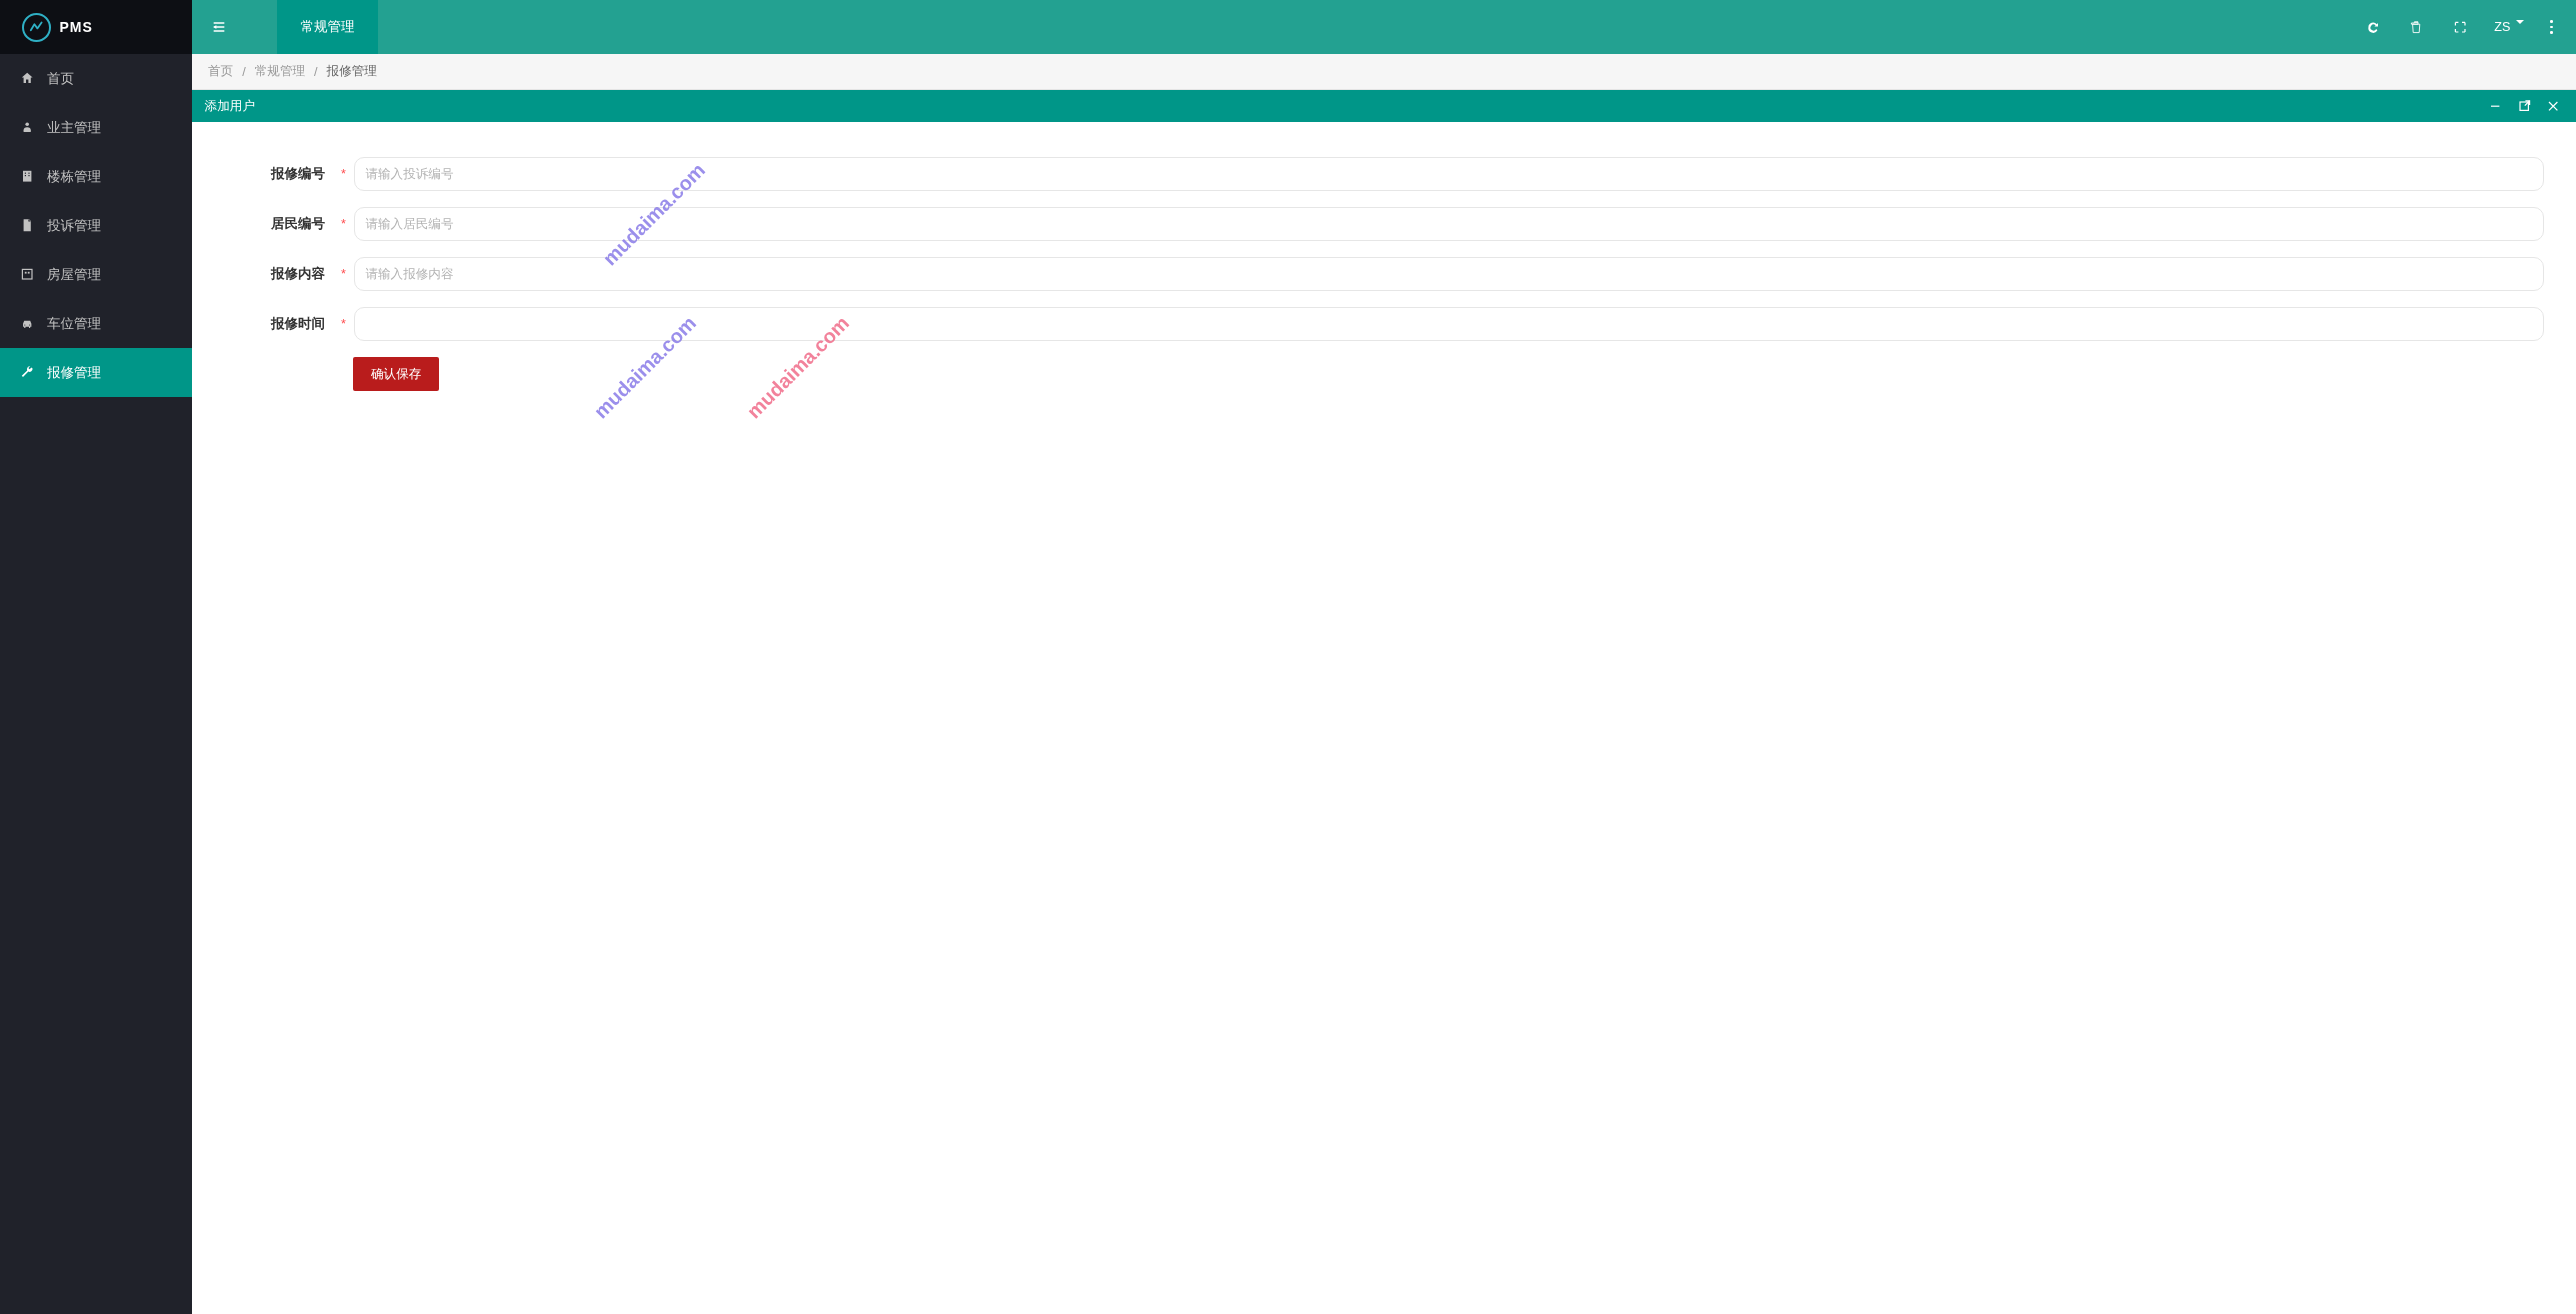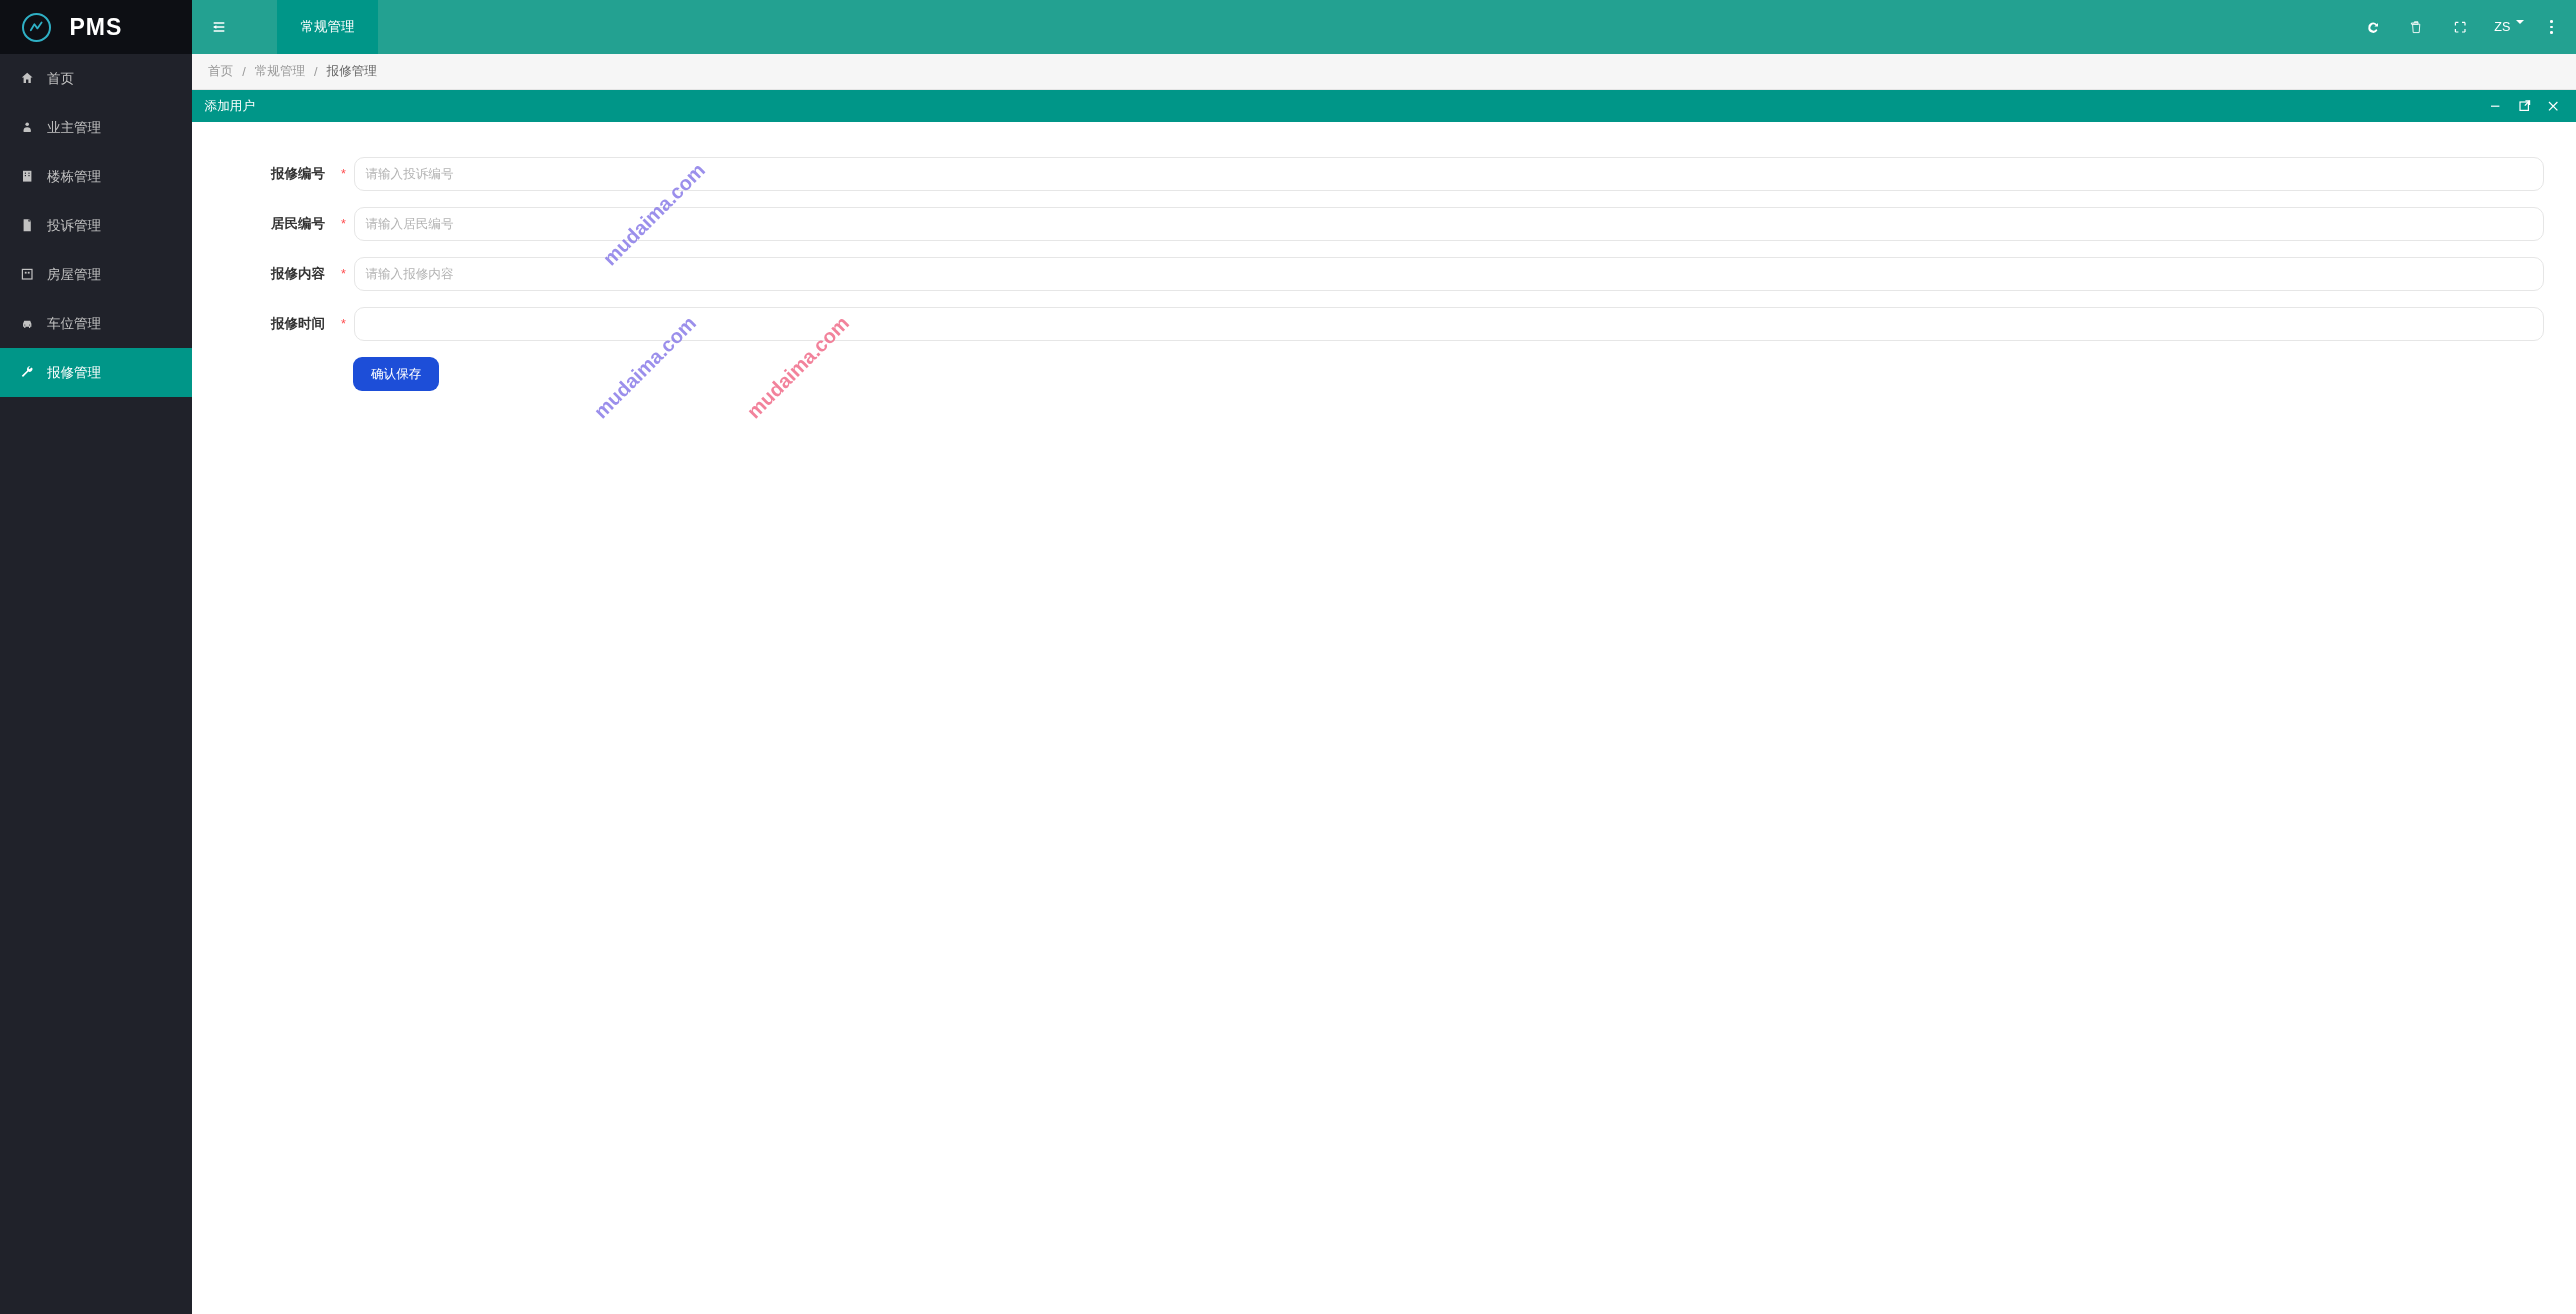--- a/index.html
+++ b/index.html
@@ -33,23 +33,23 @@
       border-radius: 50%;
       border: 2.7px solid #2fb0c5;
       display: flex;
       align-items: center;
       justify-content: center;
       position: relative;
     }
     .logo-circle svg { width: 14.4px; height: 14.4px; }
     .logo-text {
       color: #fff;
-      font-size: 23px;
+      font-size: 14px;
       font-weight: bold;
-      margin-left: 19px;
+      margin-left: 9px;
       letter-spacing: 0.9px;
     }
     .nav-item {
       height: 49px;
       display: flex;
       align-items: center;
       padding-left: 20px;
       color: #c2c2c2;
       cursor: pointer;
       font-size: 13.5px;
@@ -206,26 +206,26 @@
       border: 0.9px solid #e6e6e6;
       border-radius: 10px;
       padding: 0 10.8px;
       font-size: 12.6px;
       color: #333;
       background: #fff;
     }
     .form-input::placeholder { color: #b3b3b3; }
     .submit-row { padding-left: 129px; }
     .btn-primary {
-      background: #1d4ed8;
+      background: #b91c1c;
       color: #fff;
       border: none;
       height: 34px;
       padding: 0 18px;
-      border-radius: 9px;
+      border-radius: 2px;
       font-size: 12.6px;
       cursor: pointer;
     }
 
     .watermark {
       position: absolute;
       color: #8a7ce8;
       font-weight: bold;
       font-size: 20px;
       transform: rotate(-45deg);

